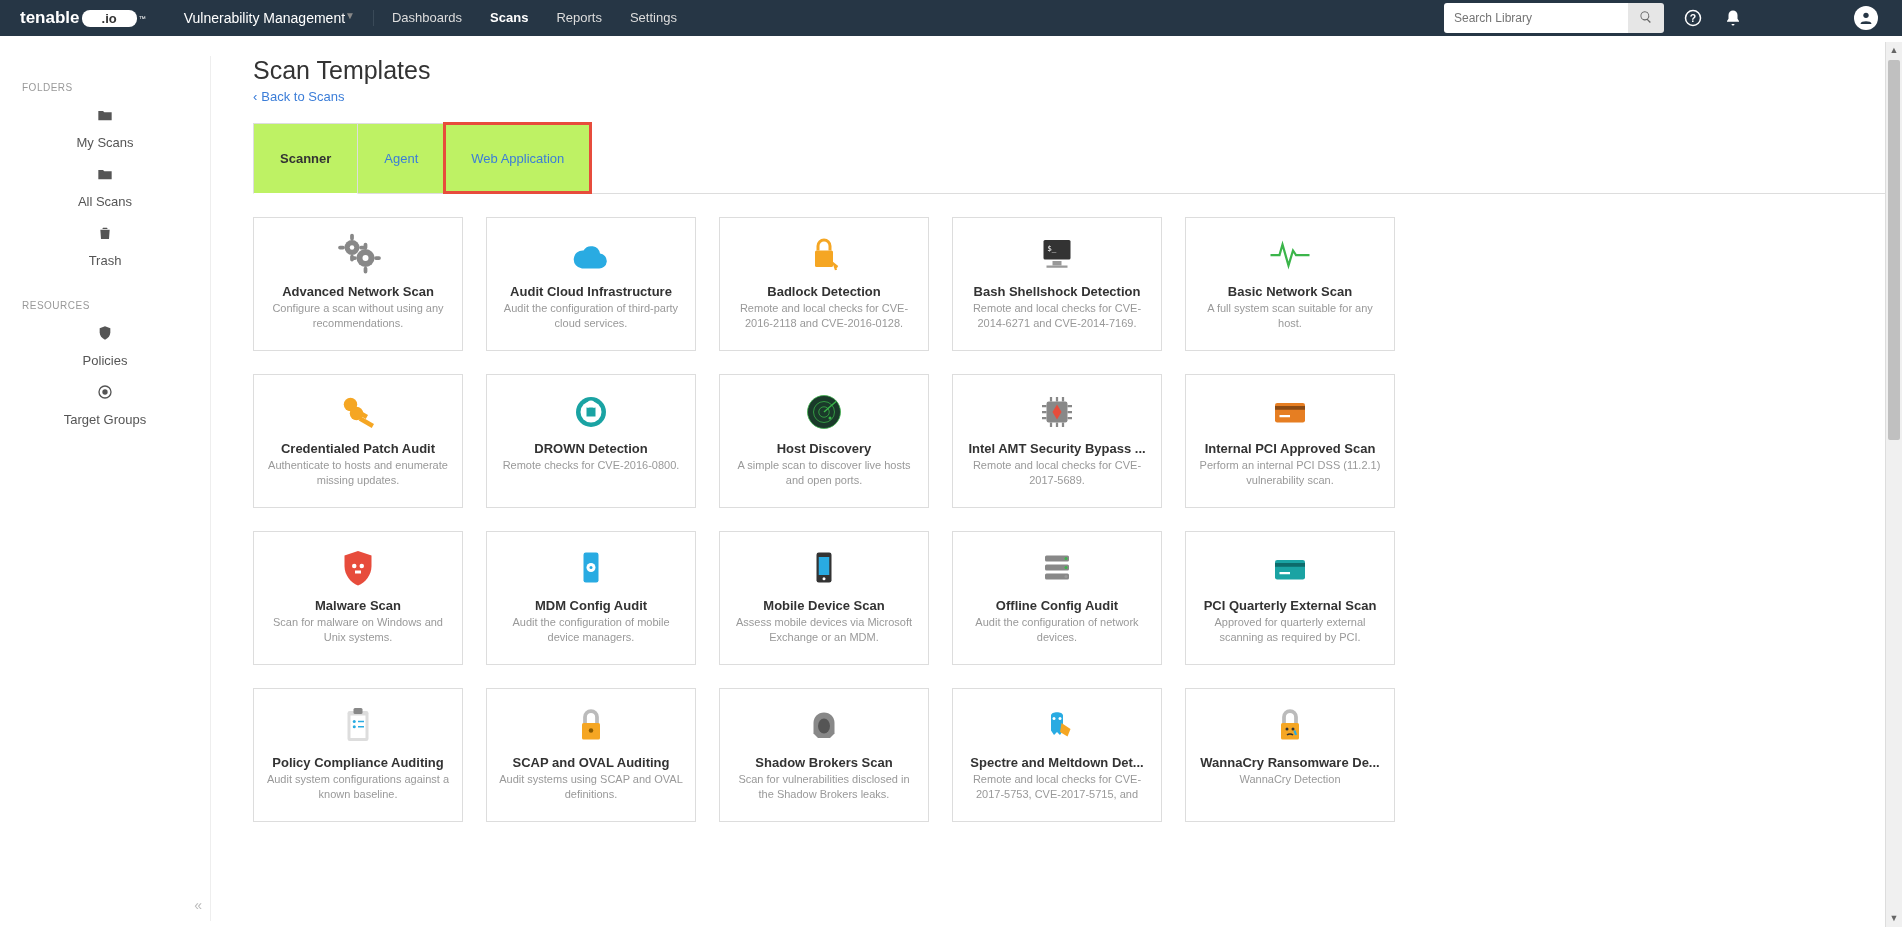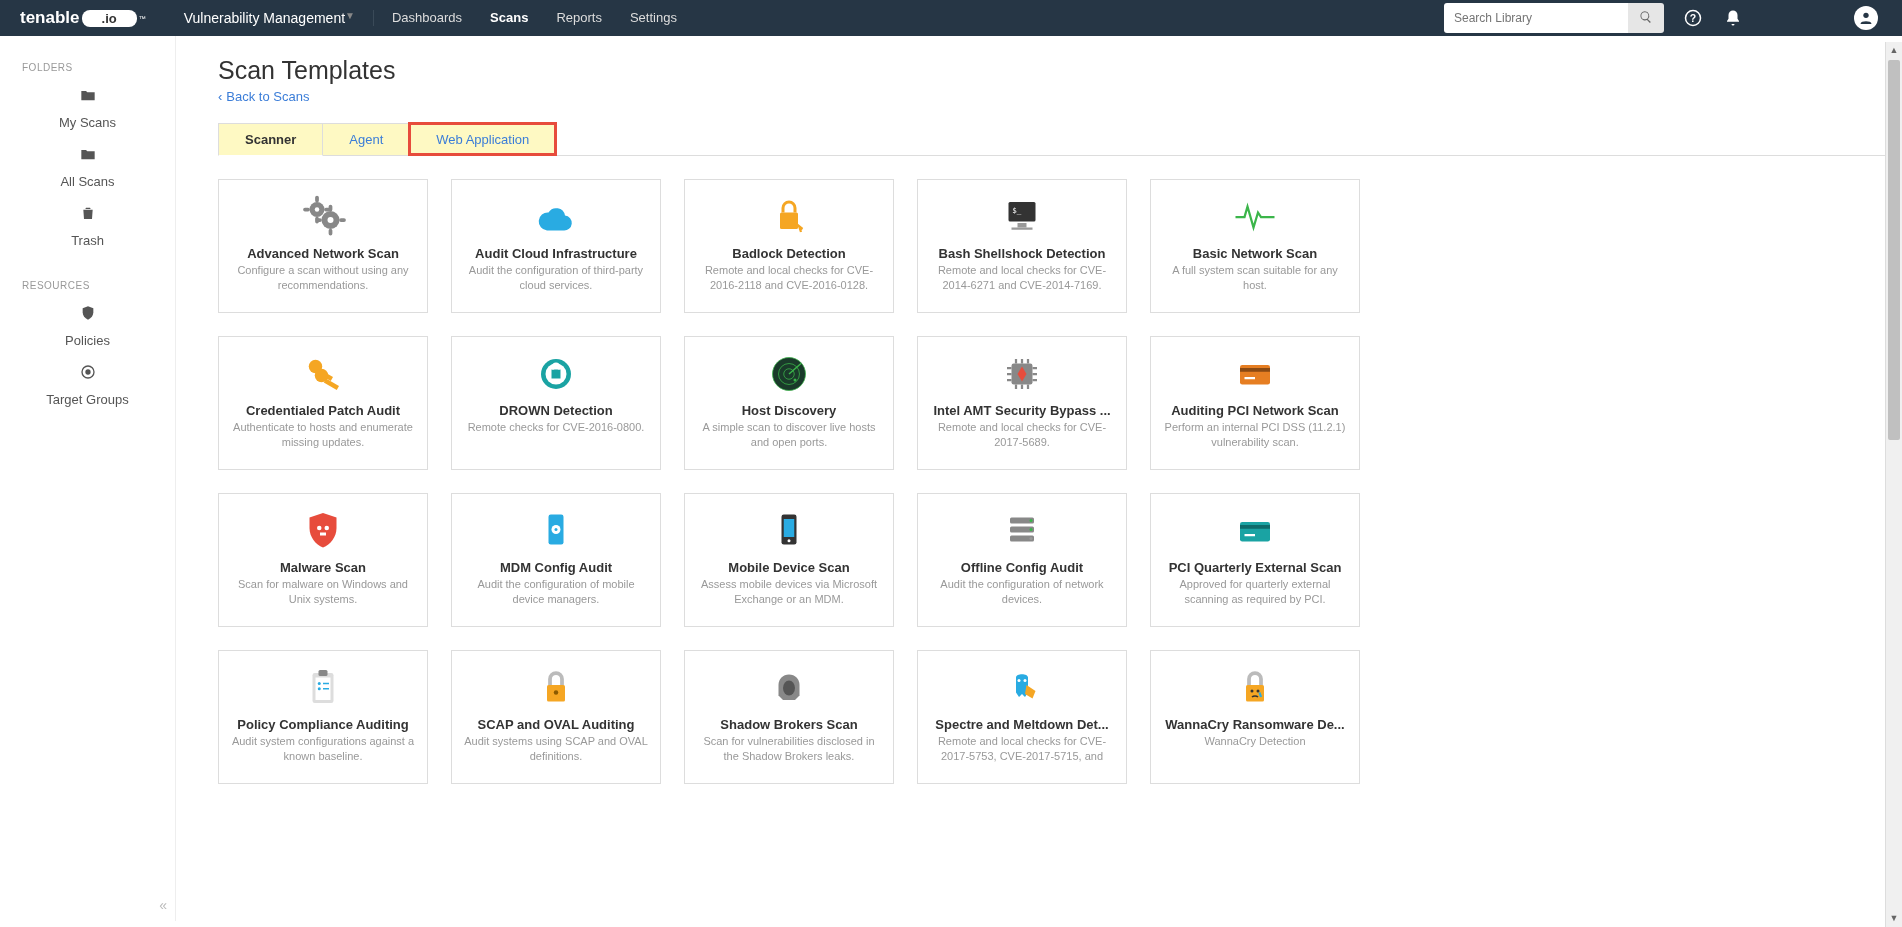--- a/index.html
+++ b/index.html
@@ -23,35 +23,35 @@
     .search-icon-svg { width: 14px; height: 14px; fill: #666; }
     .nav-icons { display: flex; align-items: center; gap: 22px; padding-right: 20px; }
     .nav-icon { width: 18px; height: 18px; fill: #fff; cursor: pointer; }
     .profile-circle { width: 24px; height: 24px; border-radius: 50%; background: #fff; display: flex; align-items: center; justify-content: center; margin-left: 90px; margin-right: 4px; }
     .profile-circle svg { width: 16px; height: 16px; fill: #263645; }
     
     
     .layout { display: flex; height: calc(100vh - 42px); }
     
     
-    .sidebar { width: 176px; padding: 20px 0; border-right: 1px solid #eee; position: relative; }
+    .sidebar { width: 211px; padding: 20px 0; border-right: 1px solid #eee; position: relative; margin-top: 20px; }
     .side-header { font-size: 10px; color: #999; padding: 6px 22px; letter-spacing: 0.5px; }
     .side-item { display: flex; align-items: center; gap: 12px; padding: 8px 22px; font-size: 13px; color: #555; cursor: pointer; flex-direction: column; }
     .side-icon { width: 16px; height: 16px; fill: #555; flex-shrink: 0; }
     .side-gap { height: 18px; }
     .collapse-arrows { position: absolute; bottom: 8px; right: 8px; color: #bbb; font-size: 14px; }
     
     
     .main { flex: 1; padding: 20px 0 0 42px; overflow-y: auto; }
     .page-title { font-size: 25px; font-weight: 300; color: #333; }
     .back-link { color: #3b7dd8; font-size: 13px; display: inline-flex; align-items: center; gap: 4px; margin-top: 4px; cursor: pointer; }
     
     
     .tabs { display: flex; border-bottom: 1px solid #ddd; margin-top: 18px; }
-    .tab { padding: 8px 26px; font-size: 13px; border: 1px solid #ddd; border-bottom: none; margin-right: -1px; cursor: pointer; background: #fef9c3; position: relative; }
+    .tab { padding: 27px 26px; font-size: 13px; border: 1px solid #ddd; border-bottom: none; margin-right: -1px; cursor: pointer; background: #bef264; position: relative; }
     .tab.active { font-weight: bold; color: #333; border-bottom: 1px solid #fff; margin-bottom: -1px; }
     .tab.inactive { color: #3b7dd8; }
     .tab.highlighted { outline: 3px solid #e74c3c; outline-offset: -2px; z-index: 2; }
     
     
     .cards { display: grid; grid-template-columns: repeat(5, 210px); gap: 23px; margin-top: 23px; }
     .card { border: 1px solid #ddd; height: 134px; display: flex; flex-direction: column; align-items: center; padding: 12px 12px 8px; cursor: pointer; }
     .card-icon { height: 50px; display: flex; align-items: center; justify-content: center; margin-bottom: 4px; }
     .card-icon svg { width: 48px; height: 48px; }
     .card-title { font-size: 13px; font-weight: bold; color: #333; text-align: center; margin-bottom: 2px; white-space: nowrap; overflow: hidden; text-overflow: ellipsis; width: 100%; }
@@ -275,21 +275,21 @@
           <div class="card-desc">Remote and local checks for CVE-2017-5689.</div>
         </div>
         <div class="card">
           <div class="card-icon">
             <svg viewBox="0 0 64 64">
               <rect x="12" y="20" width="40" height="26" rx="3" fill="#e67e22"></rect>
               <rect x="12" y="24" width="40" height="5" fill="#8b4a13"></rect>
               <rect x="18" y="36" width="14" height="3" fill="#fff"></rect>
             </svg>
           </div>
-          <div class="card-title">Auditing PCI Network Scan</div>
+          <div class="card-title">Internal PCI Approved Scan</div>
           <div class="card-desc">Perform an internal PCI DSS (11.2.1) vulnerability scan.</div>
         </div>
         <div class="card">
           <div class="card-icon">
             <svg viewBox="0 0 64 64">
               <path d="M32 8l18 6v14c0 12-8 22-18 26-10-4-18-14-18-26V14z" fill="#e74c3c"></path>
               <circle cx="27" cy="28" r="3" fill="#fff"></circle>
               <circle cx="37" cy="28" r="3" fill="#fff"></circle>
               <rect x="28" y="34" width="8" height="4" fill="#fff"></rect>
             </svg>

